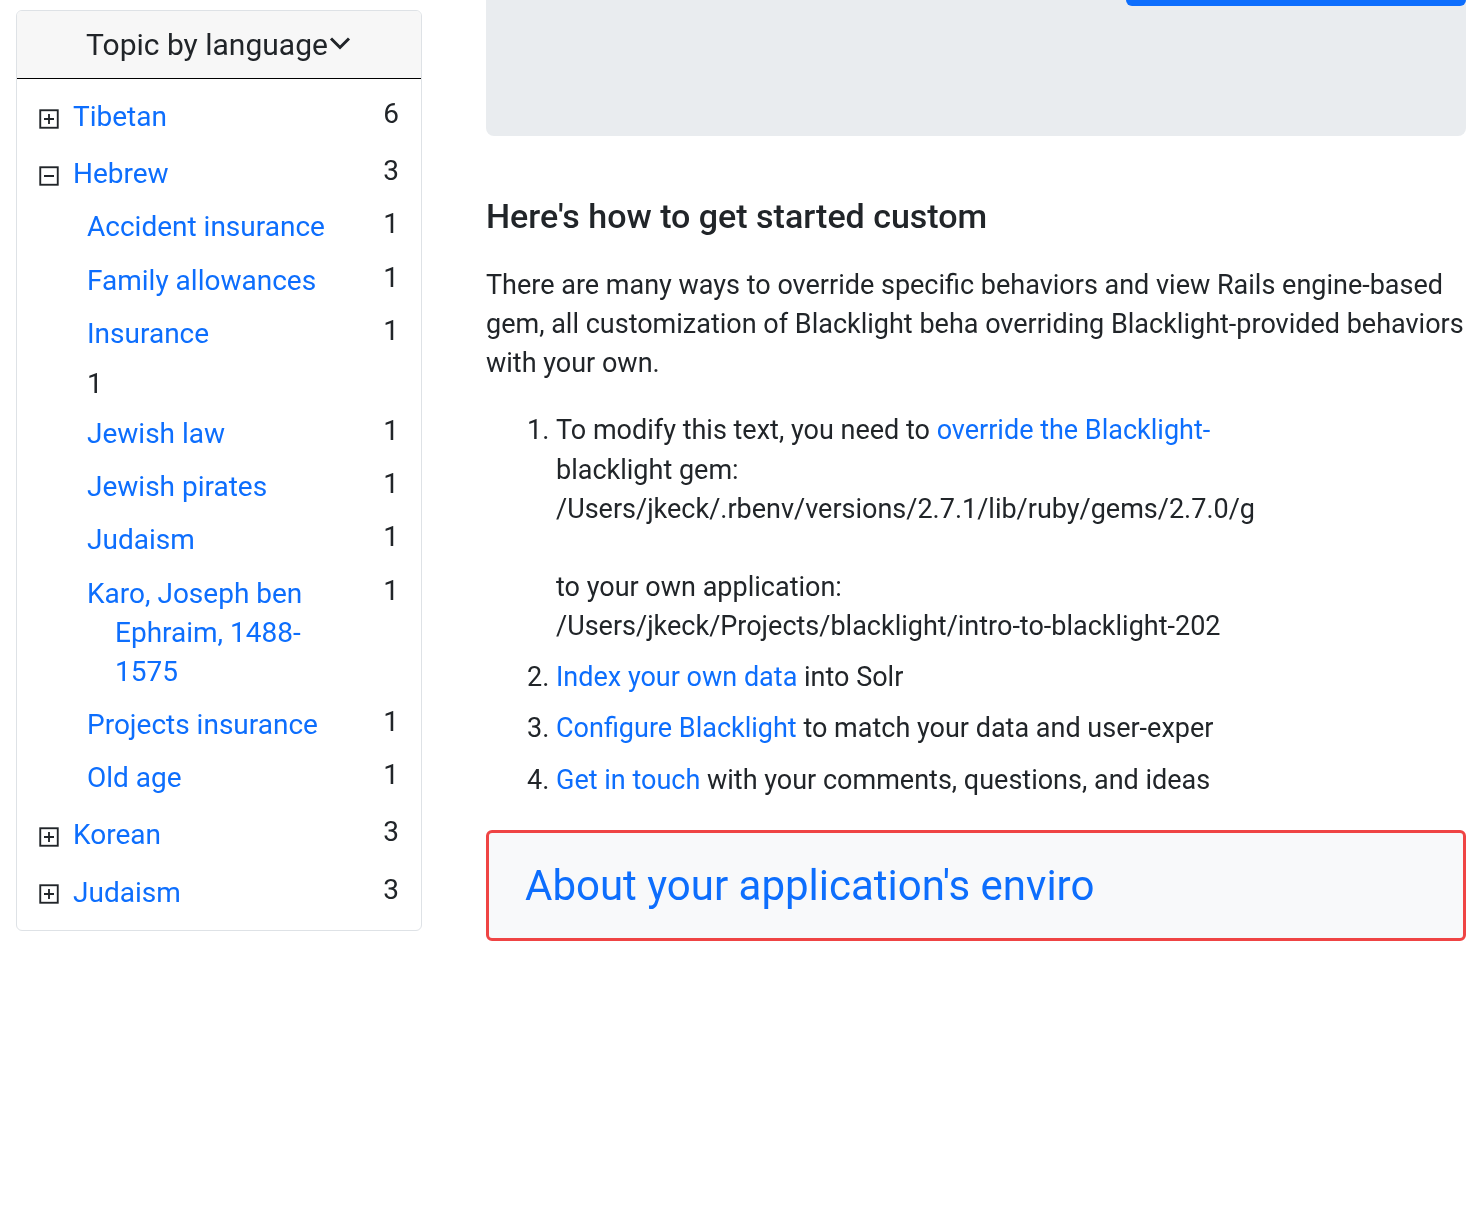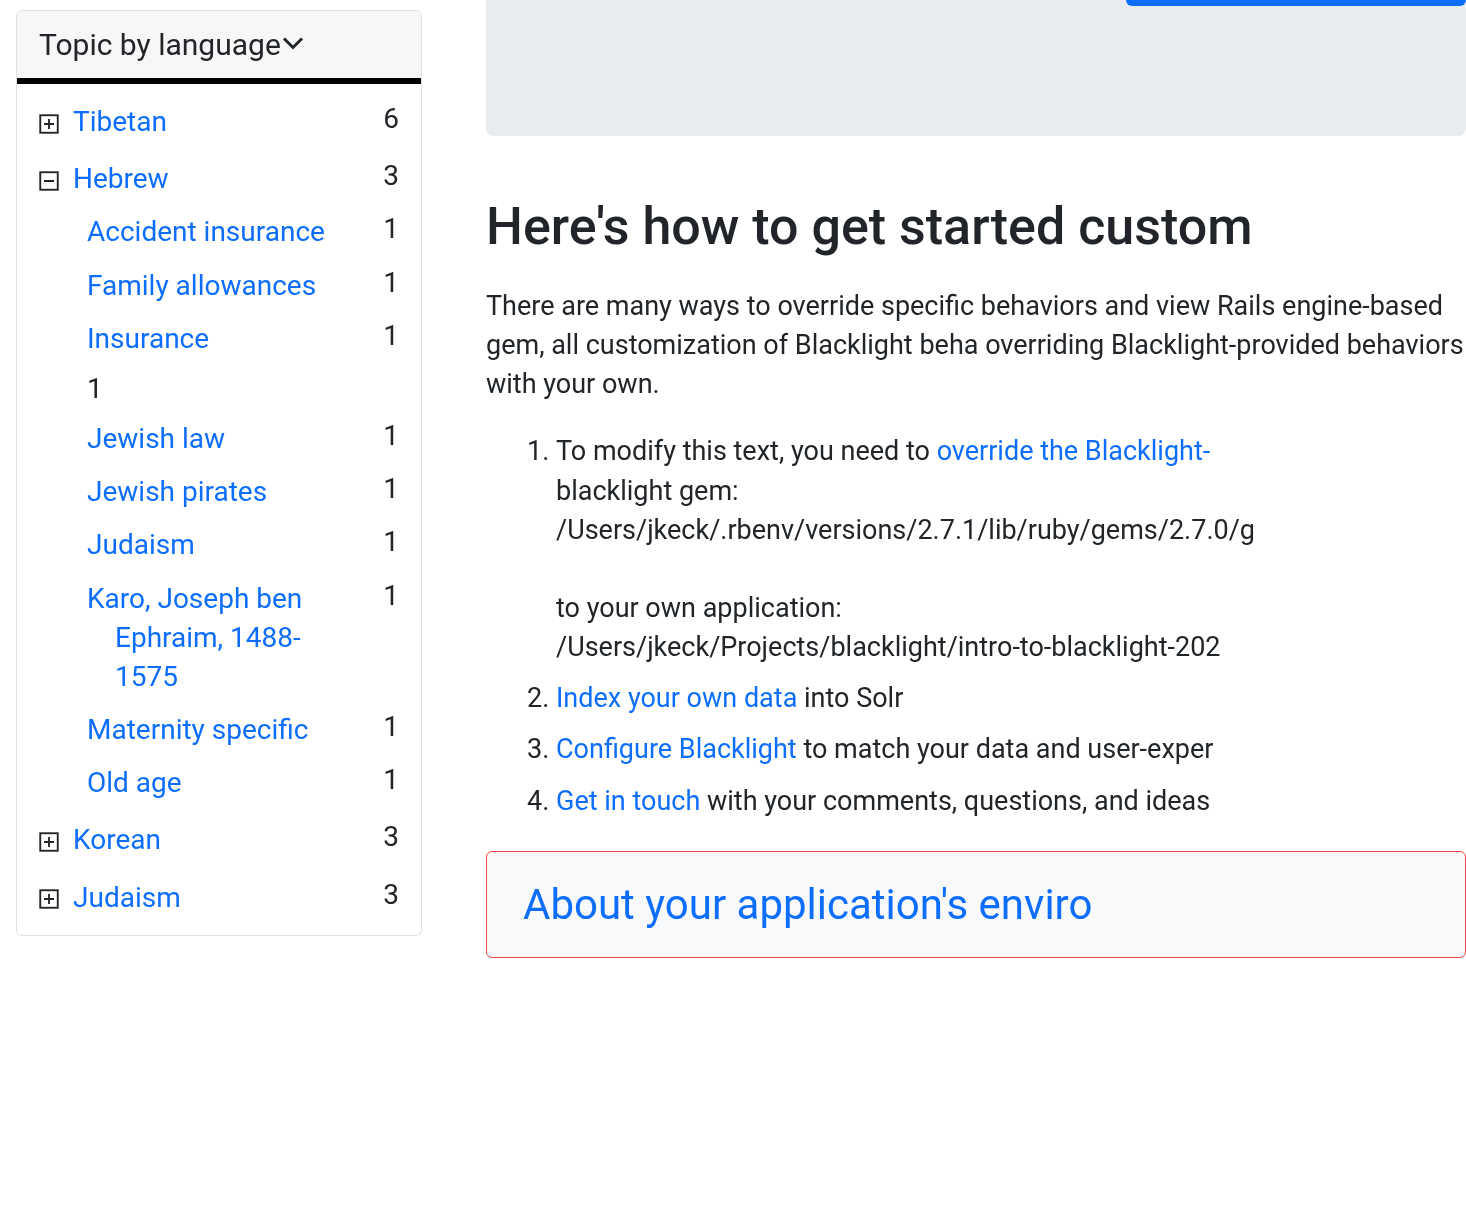--- a/index.html
+++ b/index.html
@@ -26,25 +26,25 @@
       flex-shrink: 0;
       padding: 10px 16px 0 16px;
     }
     .facet-panel {
       border: 1px solid #dee2e6;
       border-radius: 6px;
       overflow: hidden;
     }
     .facet-header {
       display: flex;
-      justify-content: flex-start;
+      justify-content: center;
       align-items: center;
       padding: 16px 22px;
       background: #f7f7f7;
-      border-bottom: 6px solid #000000;
+      border-bottom: 1px solid #000000;
       cursor: pointer;
     }
     .facet-header-title {
       font-size: 30px;
       font-weight: 400;
       color: #212529;
     }
     .chevron-icon {
       width: 24px;
       height: 24px;
@@ -130,21 +130,21 @@
     .blue-bar {
       position: absolute;
       top: -4px;
       right: 0;
       height: 10px;
       width: 340px;
       background: #0d6efd;
       border-radius: 0 0 6px 6px;
     }
     .content-heading {
-      font-size: 52px;
+      font-size: 34px;
       font-weight: 500;
       color: #212529;
       margin-top: 60px;
       margin-bottom: 30px;
       white-space: nowrap;
     }
     .content-para {
       font-size: 27px;
       line-height: 1.45;
       color: #212529;
@@ -159,21 +159,21 @@
     .content-list li {
       margin-bottom: 2px;
       margin-top: 12px;
     }
     .content-list a {
       color: #0d6efd;
       text-decoration: none;
     }
     .env-box {
       margin-top: 30px;
-      border: 1px solid #ef4444;
+      border: 3px solid #ef4444;
       border-radius: 6px;
       background: #f8f9fa;
       padding: 28px 36px;
     }
     .env-link {
       color: #0d6efd;
       font-size: 42px;
       font-weight: 400;
       text-decoration: none;
       white-space: nowrap;
@@ -265,21 +265,21 @@
               <span class="facet-child-count">1</span>
             </div>
             <div class="facet-child-row">
               <a class="facet-child-label">
                   <span class="wrap">Karo, Joseph ben Ephraim, 1488-1575</span>
                 </a>
               <span class="facet-child-count">1</span>
             </div>
             <div class="facet-child-row">
               <a class="facet-child-label">
-                  <span class="wrap">Maternity specific</span>
+                  <span class="wrap">Projects insurance</span>
                 </a>
               <span class="facet-child-count">1</span>
             </div>
             <div class="facet-child-row">
               <a class="facet-child-label">
                   <span class="wrap">Old age</span>
                 </a>
               <span class="facet-child-count">1</span>
             </div>
           </div>

